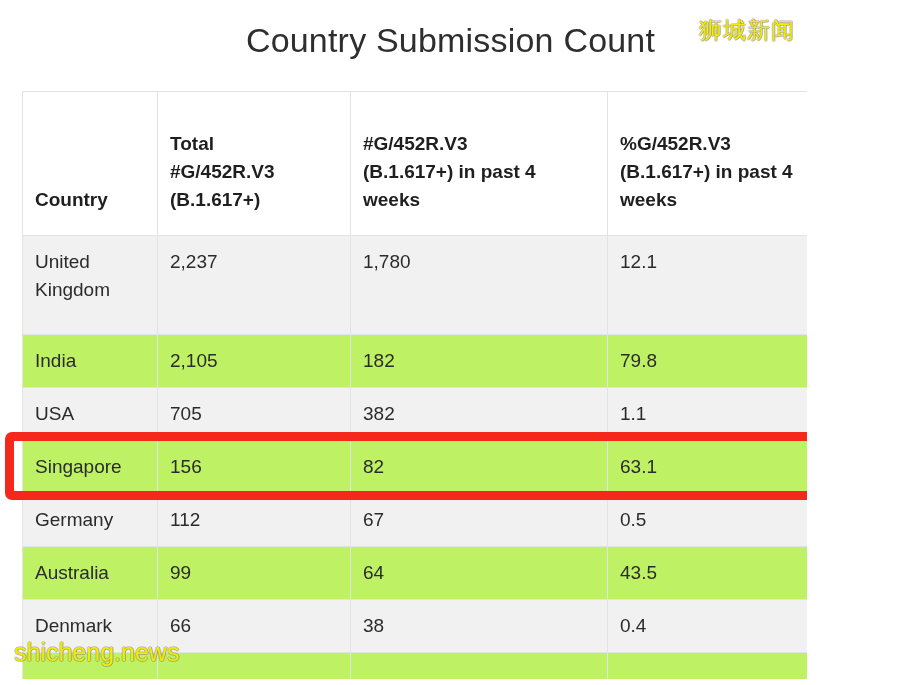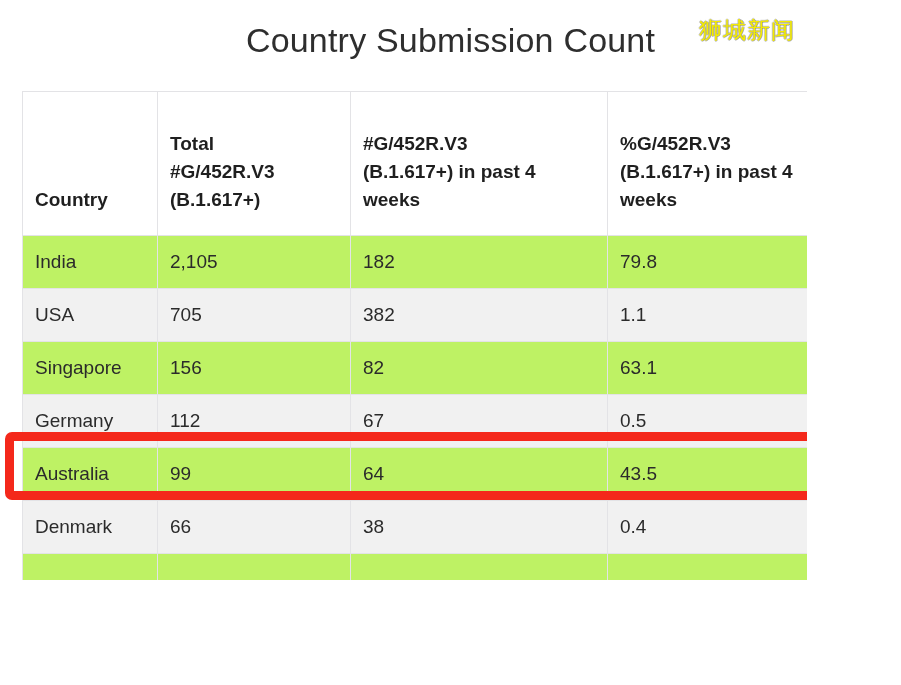--- a/index.html
+++ b/index.html
@@ -169,20 +169,26 @@
               <div>weeks</div>
             </th>
           <th class="col-pct">
               <div>%G/452R.V3</div>
               <div>(B.1.617+) in past 4</div>
               <div>weeks</div>
             </th>
         </tr>
       </thead>
       <tbody id="table-body">
+          <tr class="shade row-tall">
+            <td>United Kingdom</td>
+            <td>2,237</td>
+            <td>1,780</td>
+            <td>12.1</td>
+          </tr>
           <tr class="plain row-normal">
             <td>India</td>
             <td>2,105</td>
             <td>182</td>
             <td>79.8</td>
           </tr>
           <tr class="shade row-normal">
             <td>USA</td>
             <td>705</td>
             <td>382</td>
@@ -219,14 +225,15 @@
             <td></td>
           </tr>
         </tbody>
     </table>
   </div>
 
   <div class="highlight-box"></div>
 
   <div class="watermark watermark-top">狮城新闻</div>
 
+  <div class="watermark watermark-bottom">shicheng.news</div>
 
 </div>
 
 </body></html>

